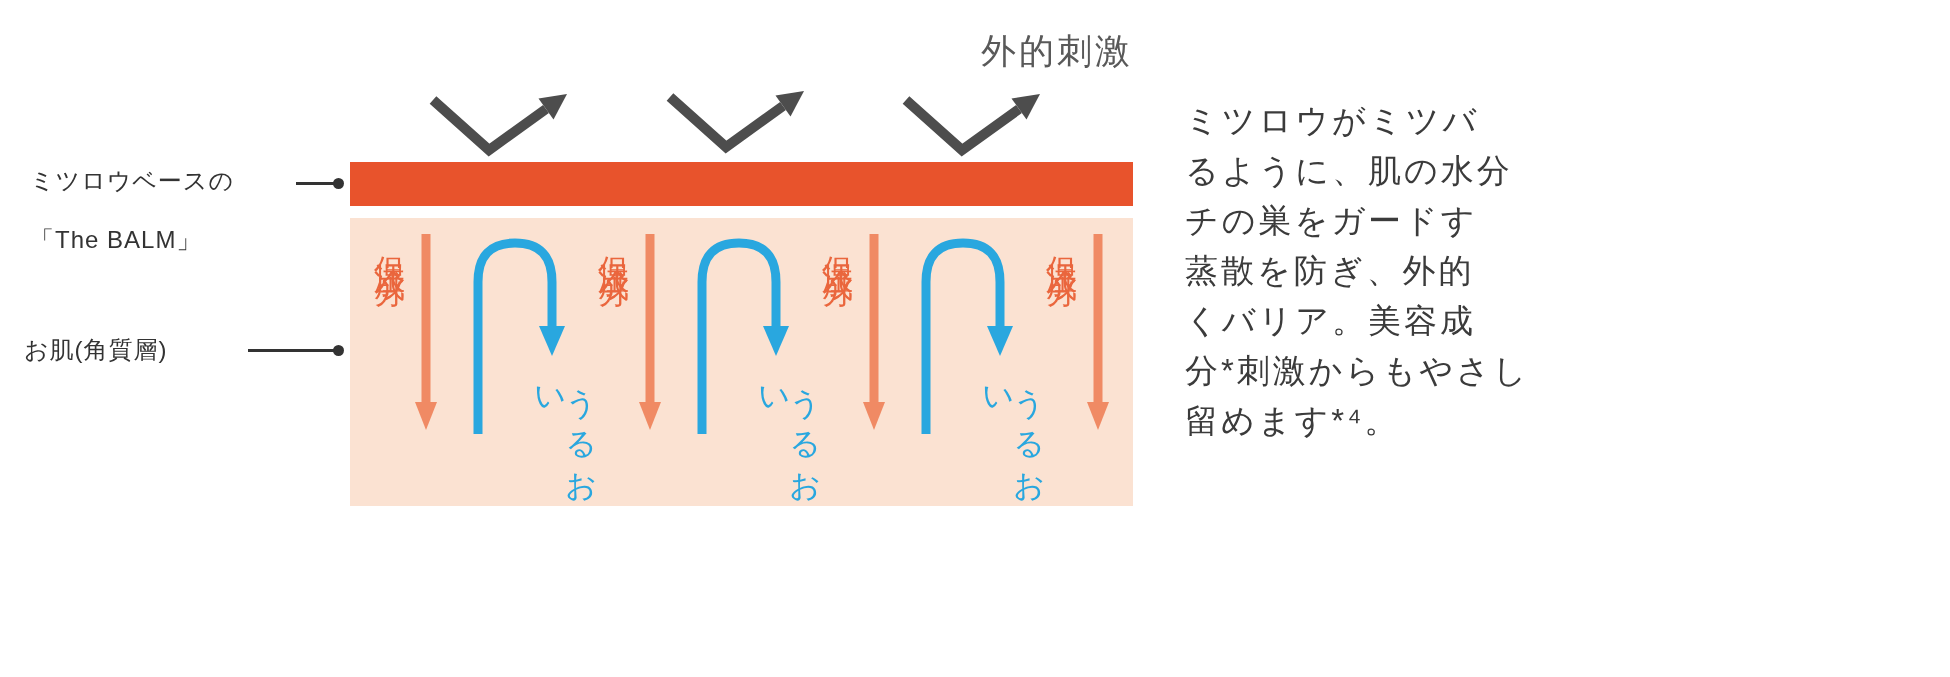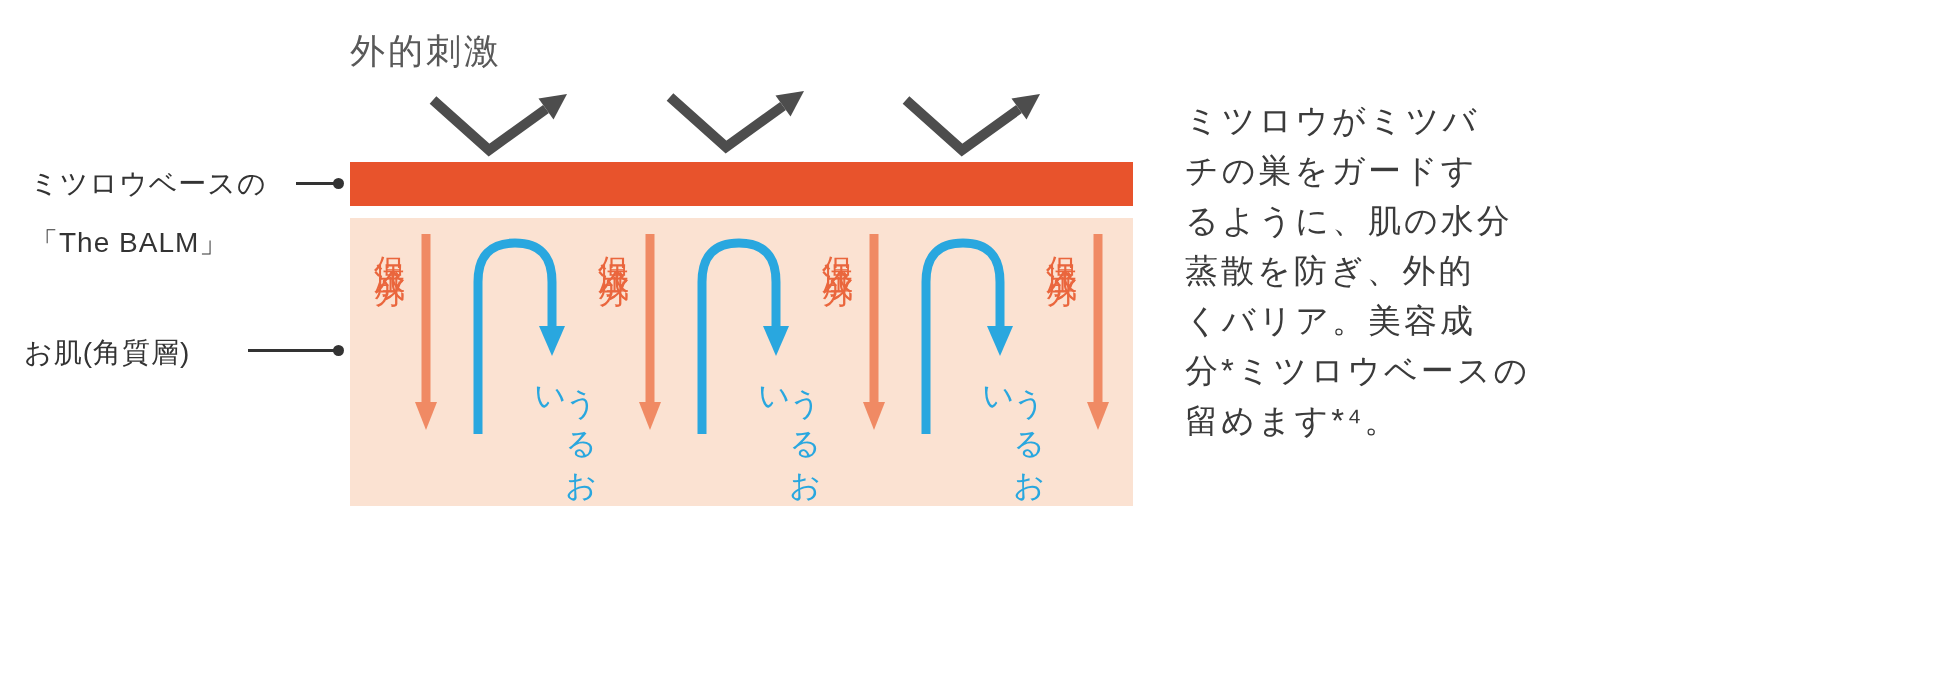--- a/index.html
+++ b/index.html
@@ -12,21 +12,21 @@
     width: 1950px;
     height: 677px;
     background: #ffffff;
     overflow: hidden;
   }
 
   
   .top-label {
     position: absolute;
     left: 350px; top: 28px; width: 783px;
-    text-align: left;
+    text-align: right;
     font-size: 35px;
     color: #595959;
     letter-spacing: 3px;
   }
 
   
   .bounce-arrow { position: absolute; width: 150px; height: 75px; }
   .bounce-1 { left: 425px; top: 88px; }
   .bounce-2 { left: 662px; top: 85px; }
   .bounce-3 { left: 898px; top: 88px; }
@@ -44,21 +44,21 @@
     width: 783px; height: 288px;
     background: #fbe2d2;
     display: flex;
     justify-content: space-between;
     padding: 14px 24px 0 24px;
   }
 
   
   .left-label {
     position: absolute;
-    font-size: 28px;
+    font-size: 24px;
     color: #333333;
     letter-spacing: 1px;
     white-space: nowrap;
   }
   .lbl-balm-1 { left: 30px; top: 165px; }
   .lbl-balm-2 { left: 30px; top: 224px; }
   .lbl-skin   { left: 24px; top: 334px; }
 
   .leader { position: absolute; }
   .leader .line {
@@ -199,21 +199,21 @@
       <svg class="moist-arrow" viewBox="0 0 22 196">
         <line x1="11" y1="0" x2="11" y2="170" stroke="#f08a64" stroke-width="9"></line>
         <polygon points="11,196 0,168 22,168" fill="#f08a64"></polygon>
       </svg>
     </div>
 
   </div>
 
   <div class="description">
     <div class="desc-line">ミツロウがミツバ</div>
+    <div class="desc-line">るように、肌の水分</div>
     <div class="desc-line">チの巣をガードす</div>
-    <div class="desc-line">るように、肌の水分</div>
     <div class="desc-line">蒸散を防ぎ、外的</div>
     <div class="desc-line">くバリア。美容成</div>
-    <div class="desc-line">分*ミツロウベースの</div>
+    <div class="desc-line">分*刺激からもやさし</div>
     <div class="desc-line">留めます*⁴。</div>
   </div>
 
 </div>
 
 </body></html>

